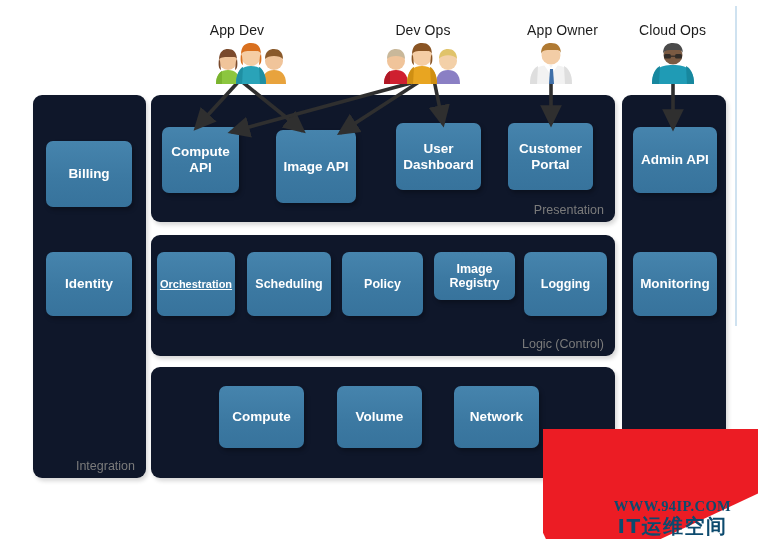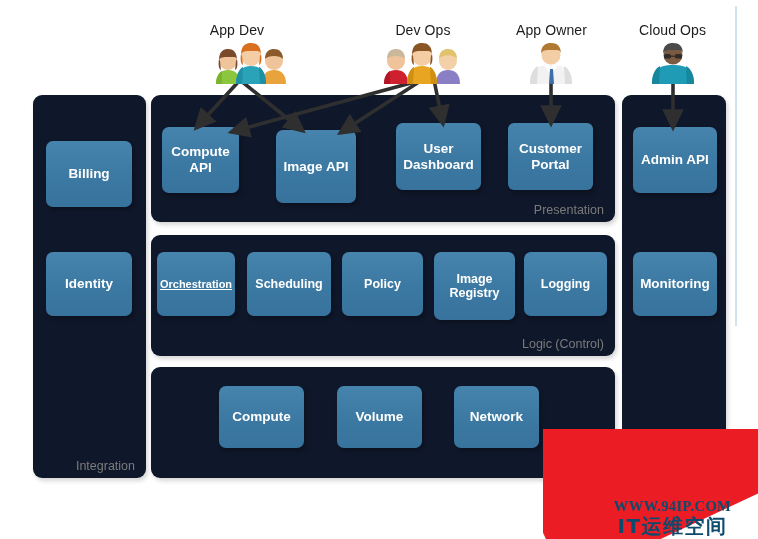--- a/index.html
+++ b/index.html
@@ -164,21 +164,21 @@
   <div class="node big" style="left:46px; top:252px; width:86px; height:64px;">Identity</div>
 
   <div class="node big" style="left:162px; top:127px; width:77px; height:66px;">Compute<br>API</div>
   <div class="node big" style="left:276px; top:130px; width:80px; height:73px;">Image API</div>
   <div class="node big" style="left:396px; top:123px; width:85px; height:67px;">User<br>Dashboard</div>
   <div class="node big" style="left:508px; top:123px; width:85px; height:67px;border-radius:6px;">Customer<br>Portal</div>
 
   <div class="node small" style="left:157px; top:252px; width:78px; height:64px;">Orchestration</div>
   <div class="node mid" style="left:247px; top:252px; width:84px; height:64px;">Scheduling</div>
   <div class="node mid" style="left:342px; top:252px; width:81px; height:64px;">Policy</div>
-  <div class="node mid" style="left:434px; top:252px; width:81px; height:68px;">Image<br>Registry</div>
+  <div class="node mid" style="left:434px; top:252px; width:81px; height:48px;">Image<br>Registry</div>
   <div class="node mid" style="left:524px; top:252px; width:83px; height:64px;">Logging</div>
 
   <div class="node big" style="left:219px; top:386px; width:85px; height:62px;">Compute</div>
   <div class="node big" style="left:454px; top:386px; width:85px; height:62px;">Network</div>
   <div class="node big" style="left:337px; top:386px; width:85px; height:62px;">Volume</div>
 
   <div class="node big" style="left:633px; top:127px; width:84px; height:66px;">Admin API</div>
   <div class="node big" style="left:633px; top:252px; width:84px; height:64px;">Monitoring</div>
 
   <svg id="arrows" viewBox="0 0 758 539" xmlns="http://www.w3.org/2000/svg">
@@ -200,21 +200,21 @@
       <path d="M434,80 L443,124"></path>
 
       <path d="M551,80 L551,124"></path>
 
       <path d="M673,80 L673,128"></path>
     </g>
   </svg>
 
   <div class="actor-label" style="left:205px; top:22px; width:64px;">App Dev</div>
   <div class="actor-label" style="left:391px; top:22px; width:64px;">Dev Ops</div>
-  <div class="actor-label" style="left:505px; top:22px; width:93px;">App Owner</div>
+  <div class="actor-label" style="left:505px; top:22px; width:93px;text-align:right;">App Owner</div>
   <div class="actor-label" style="left:630px; top:22px; width:85px;">Cloud Ops</div>
 
   <svg class="actor-group" style="left:212px; top:42px;" width="78" height="42" viewBox="0 0 78 42" xmlns="http://www.w3.org/2000/svg">
 
     <g>
       <path d="M4,42 C4,32 9,28 16,28 C23,28 28,32 28,42 Z" fill="#8cc63f"></path>
       <path d="M4,42 C4,34 8,30 10,29 L10,42 Z" fill="#7ab32f"></path>
       <circle cx="16" cy="19" r="9" fill="#f0c49a"></circle>
       <path d="M7,18 C7,9 12,7 16,7 C21,7 25,10 25,18 C25,14 21,15 16,15 C12,15 8,15 7,18 Z" fill="#7a4a2c"></path>
       <path d="M7,17 C6,24 7,27 9,28 L8,19 Z" fill="#7a4a2c"></path>

